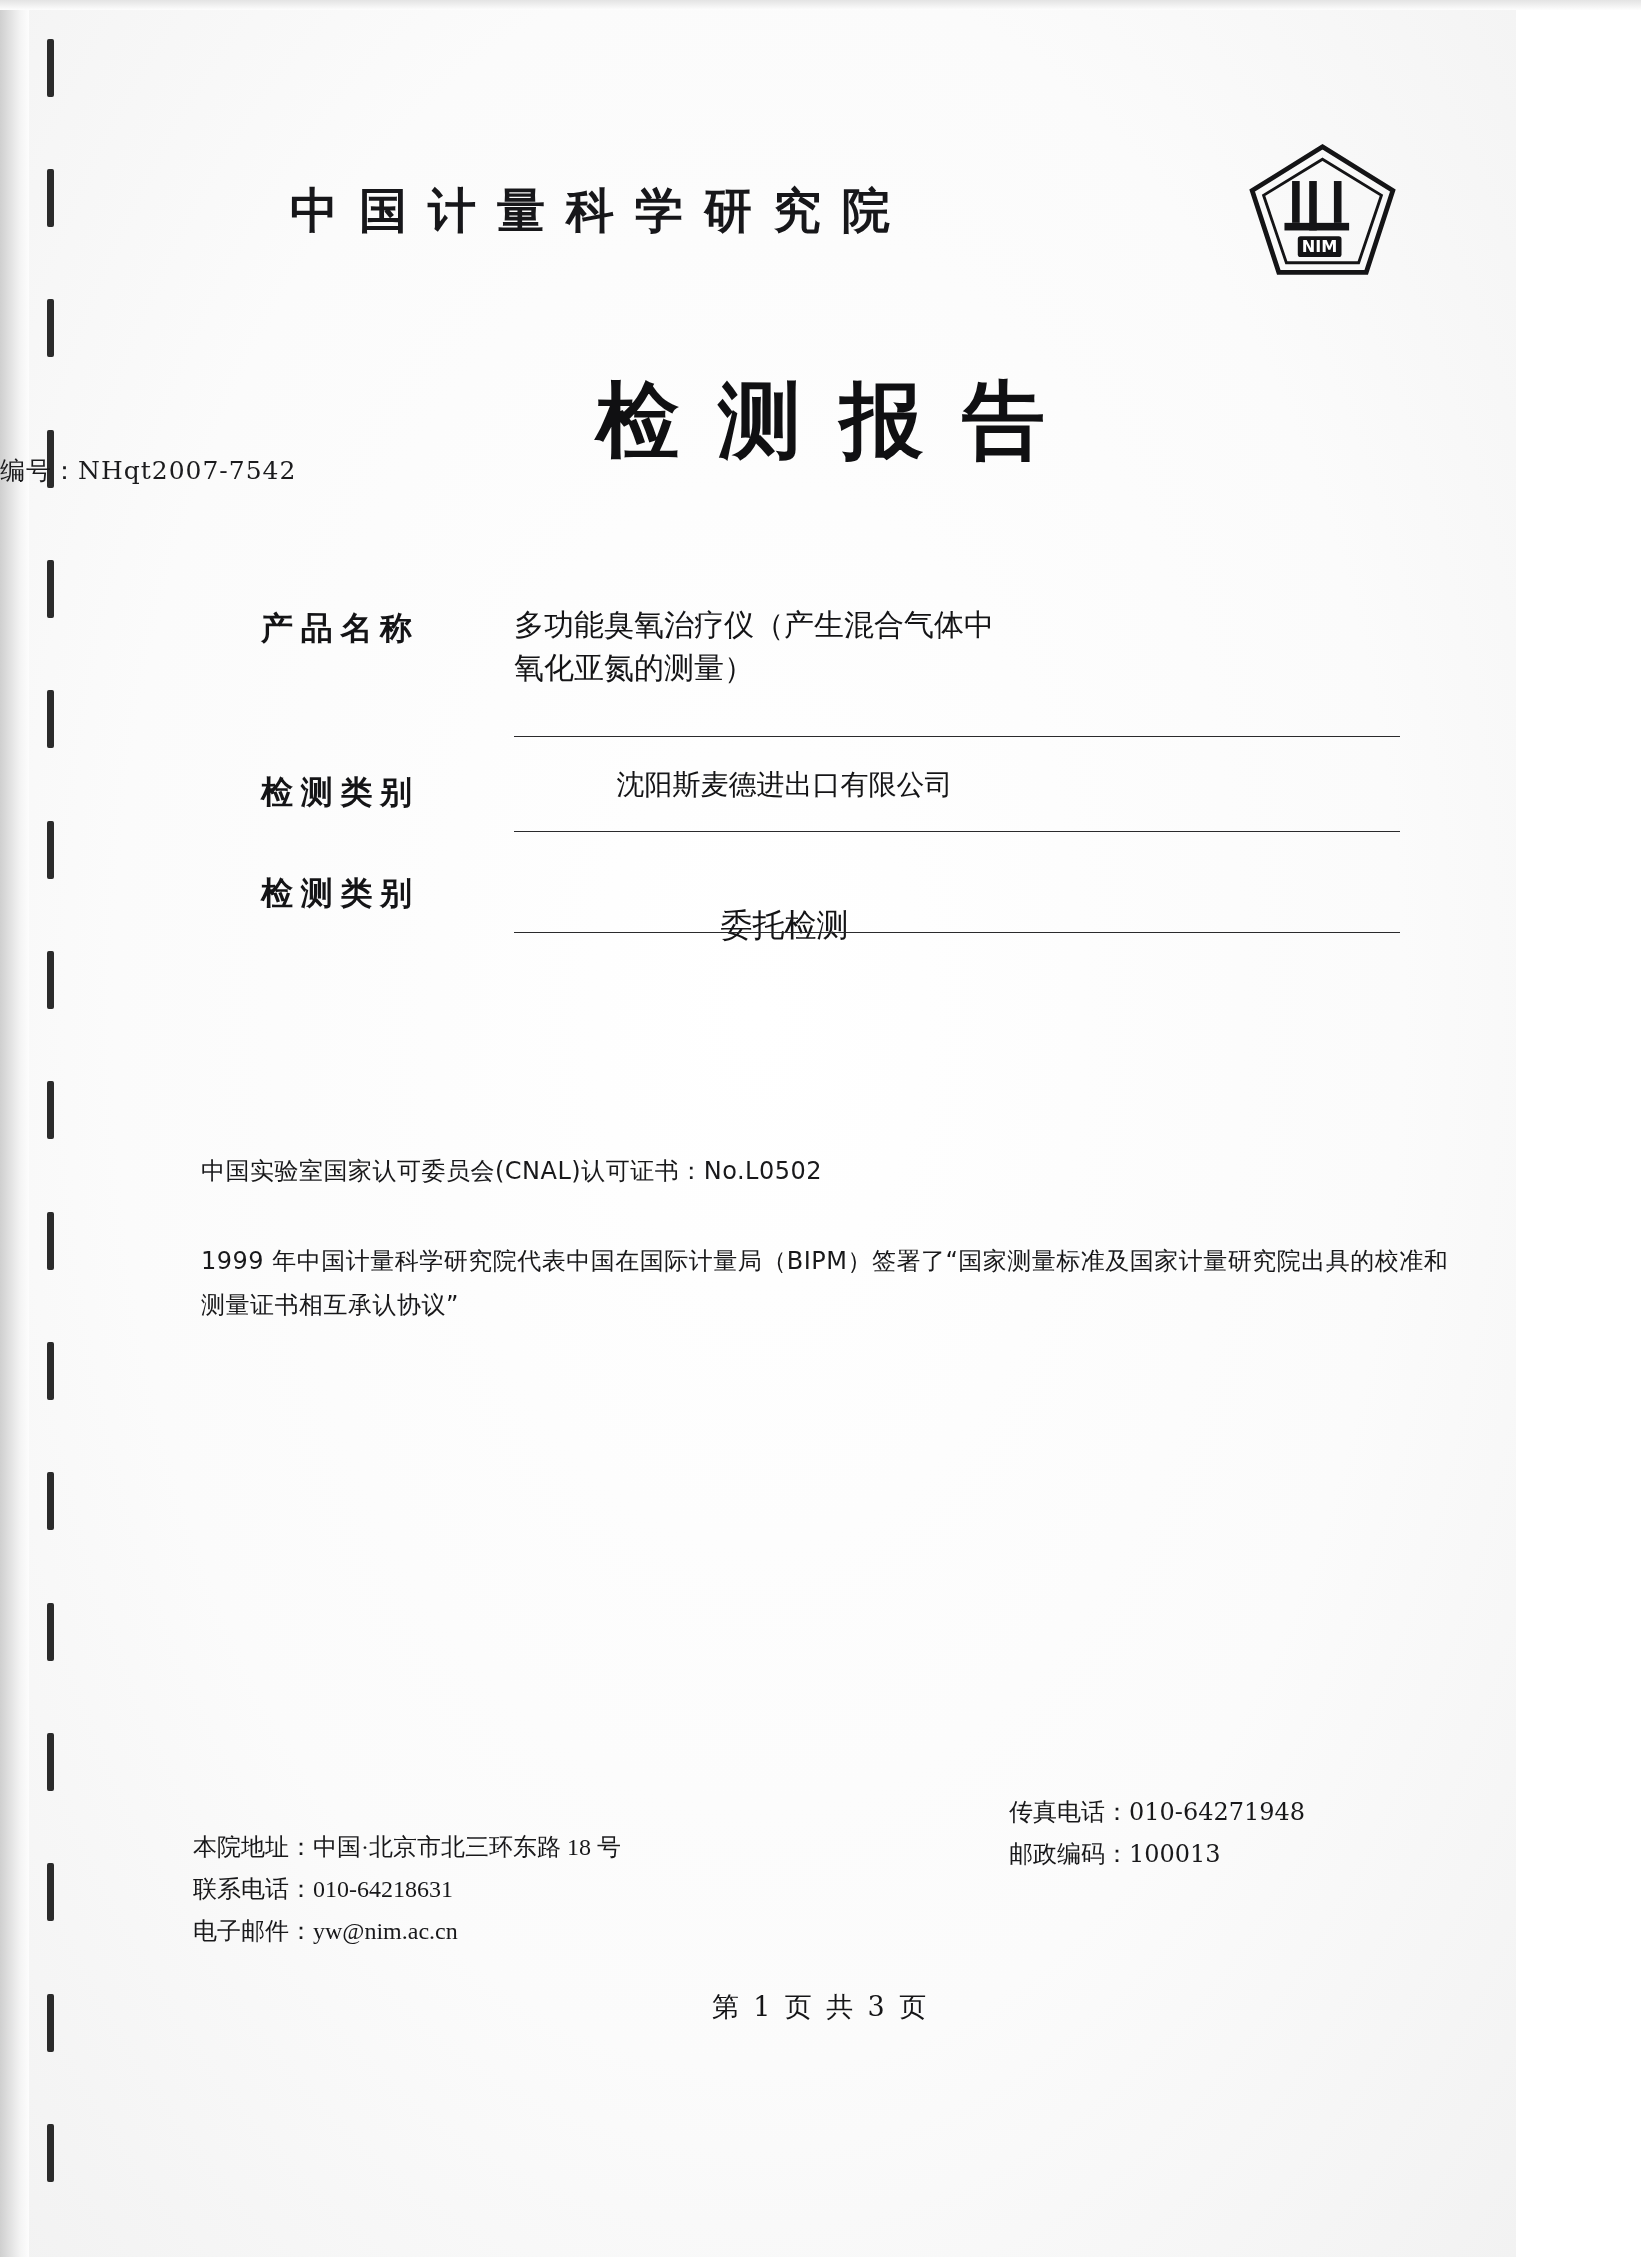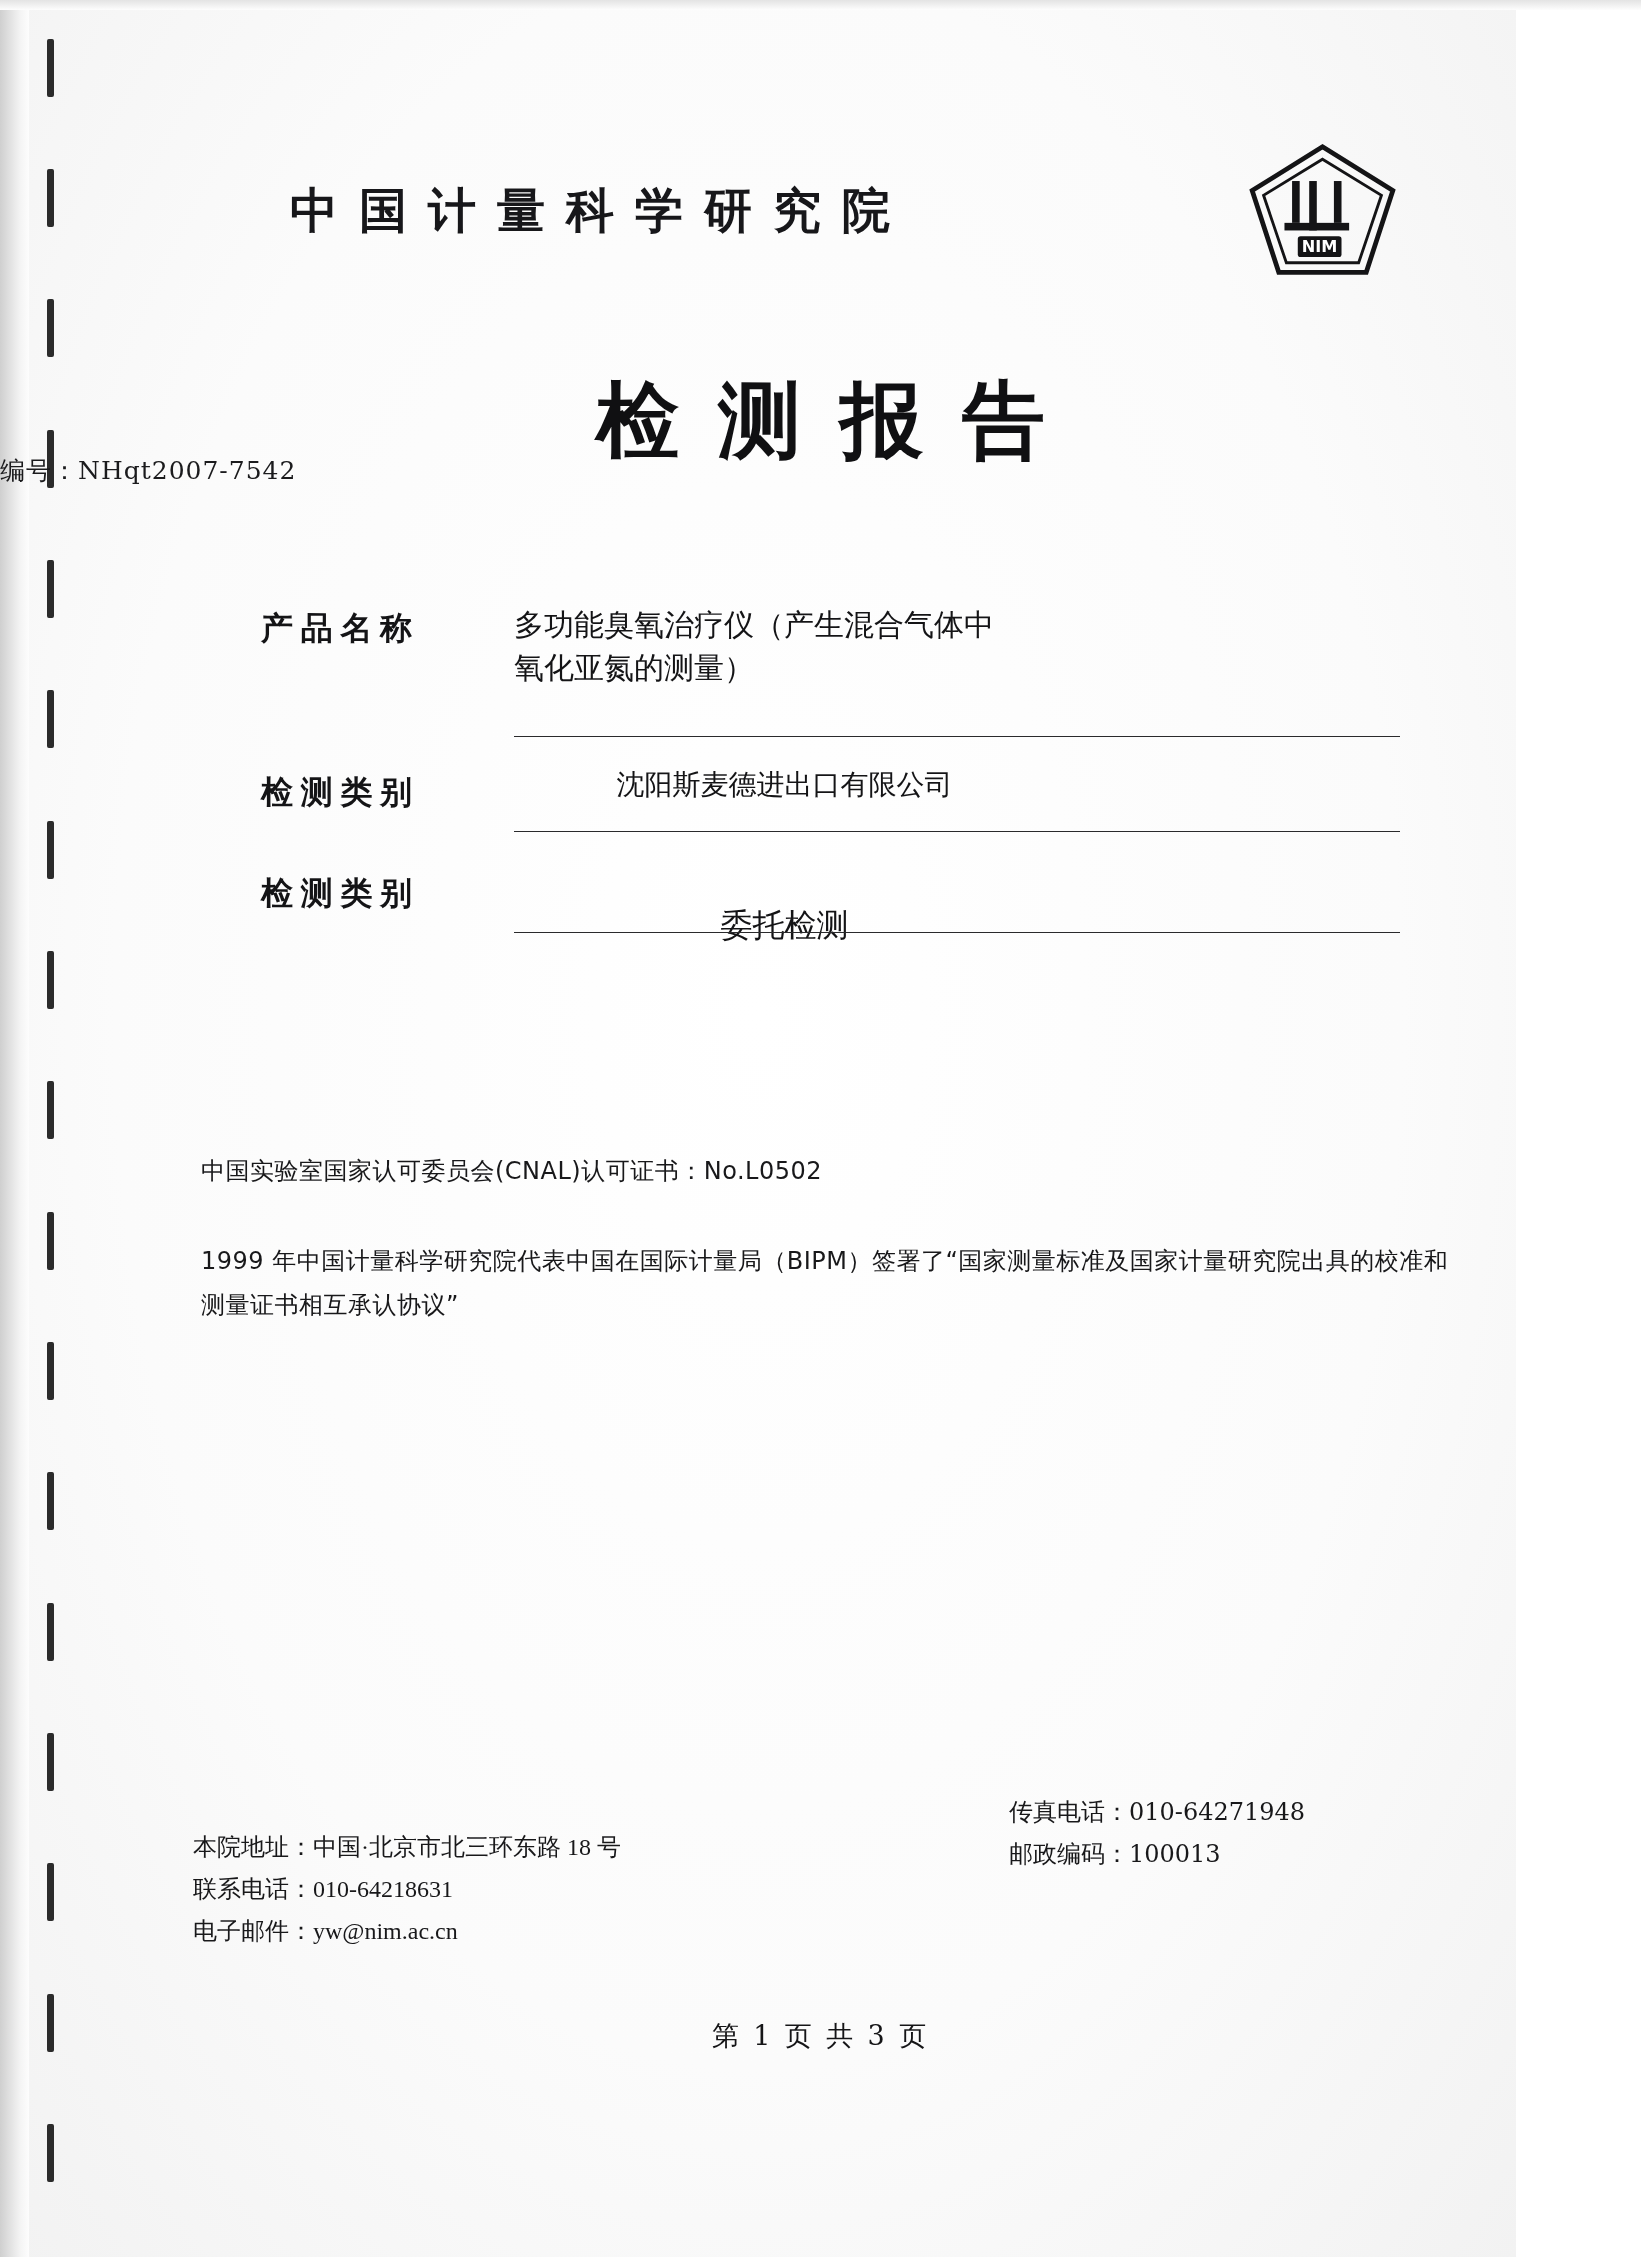--- a/index.html
+++ b/index.html
@@ -196,21 +196,20 @@
   .page-number {
     position: absolute;
     left: 0;
     top: 1989px;
     width: 1641px;
     text-align: center;
     font-family: "DejaVu Serif", serif;
     font-size: 27px;
     color: #151517;
     letter-spacing: 2.9px;
-    margin-top: 29px;
   }
 </style>
 </head>
 <body>
 
 <div class="page">
 
   <div class="scan-edge"></div>
   <div class="scan-edge-top"></div>
 

